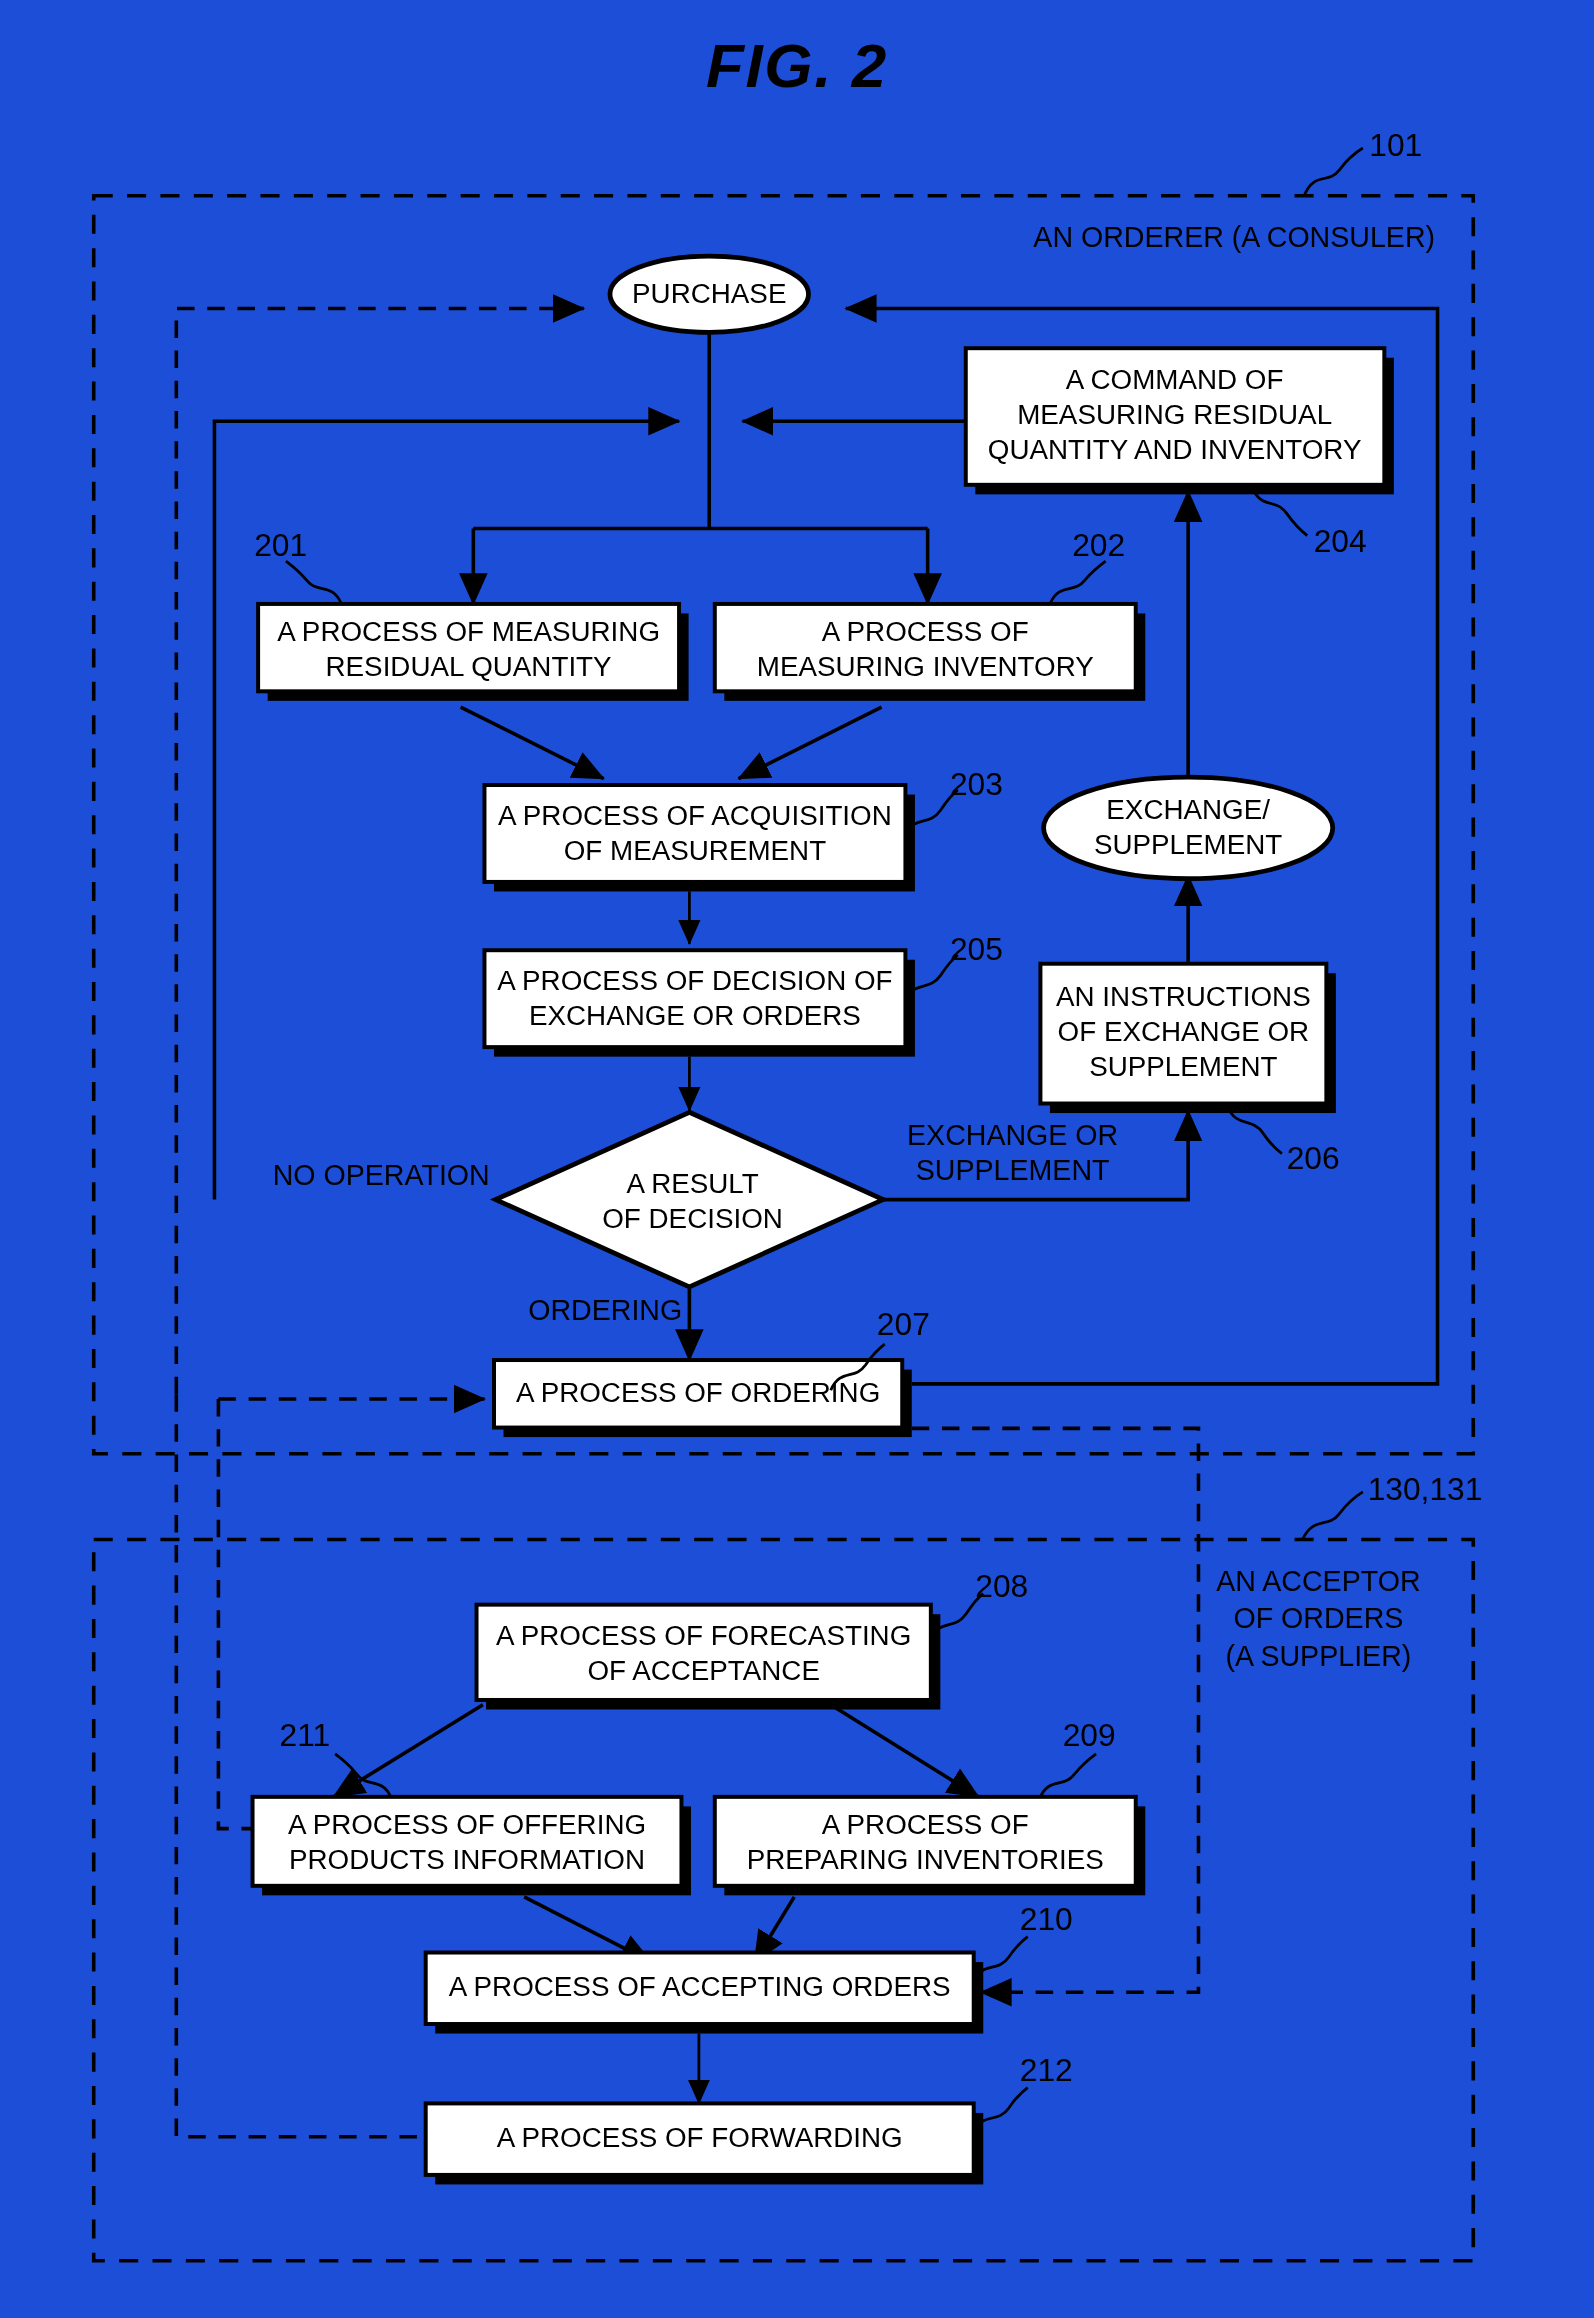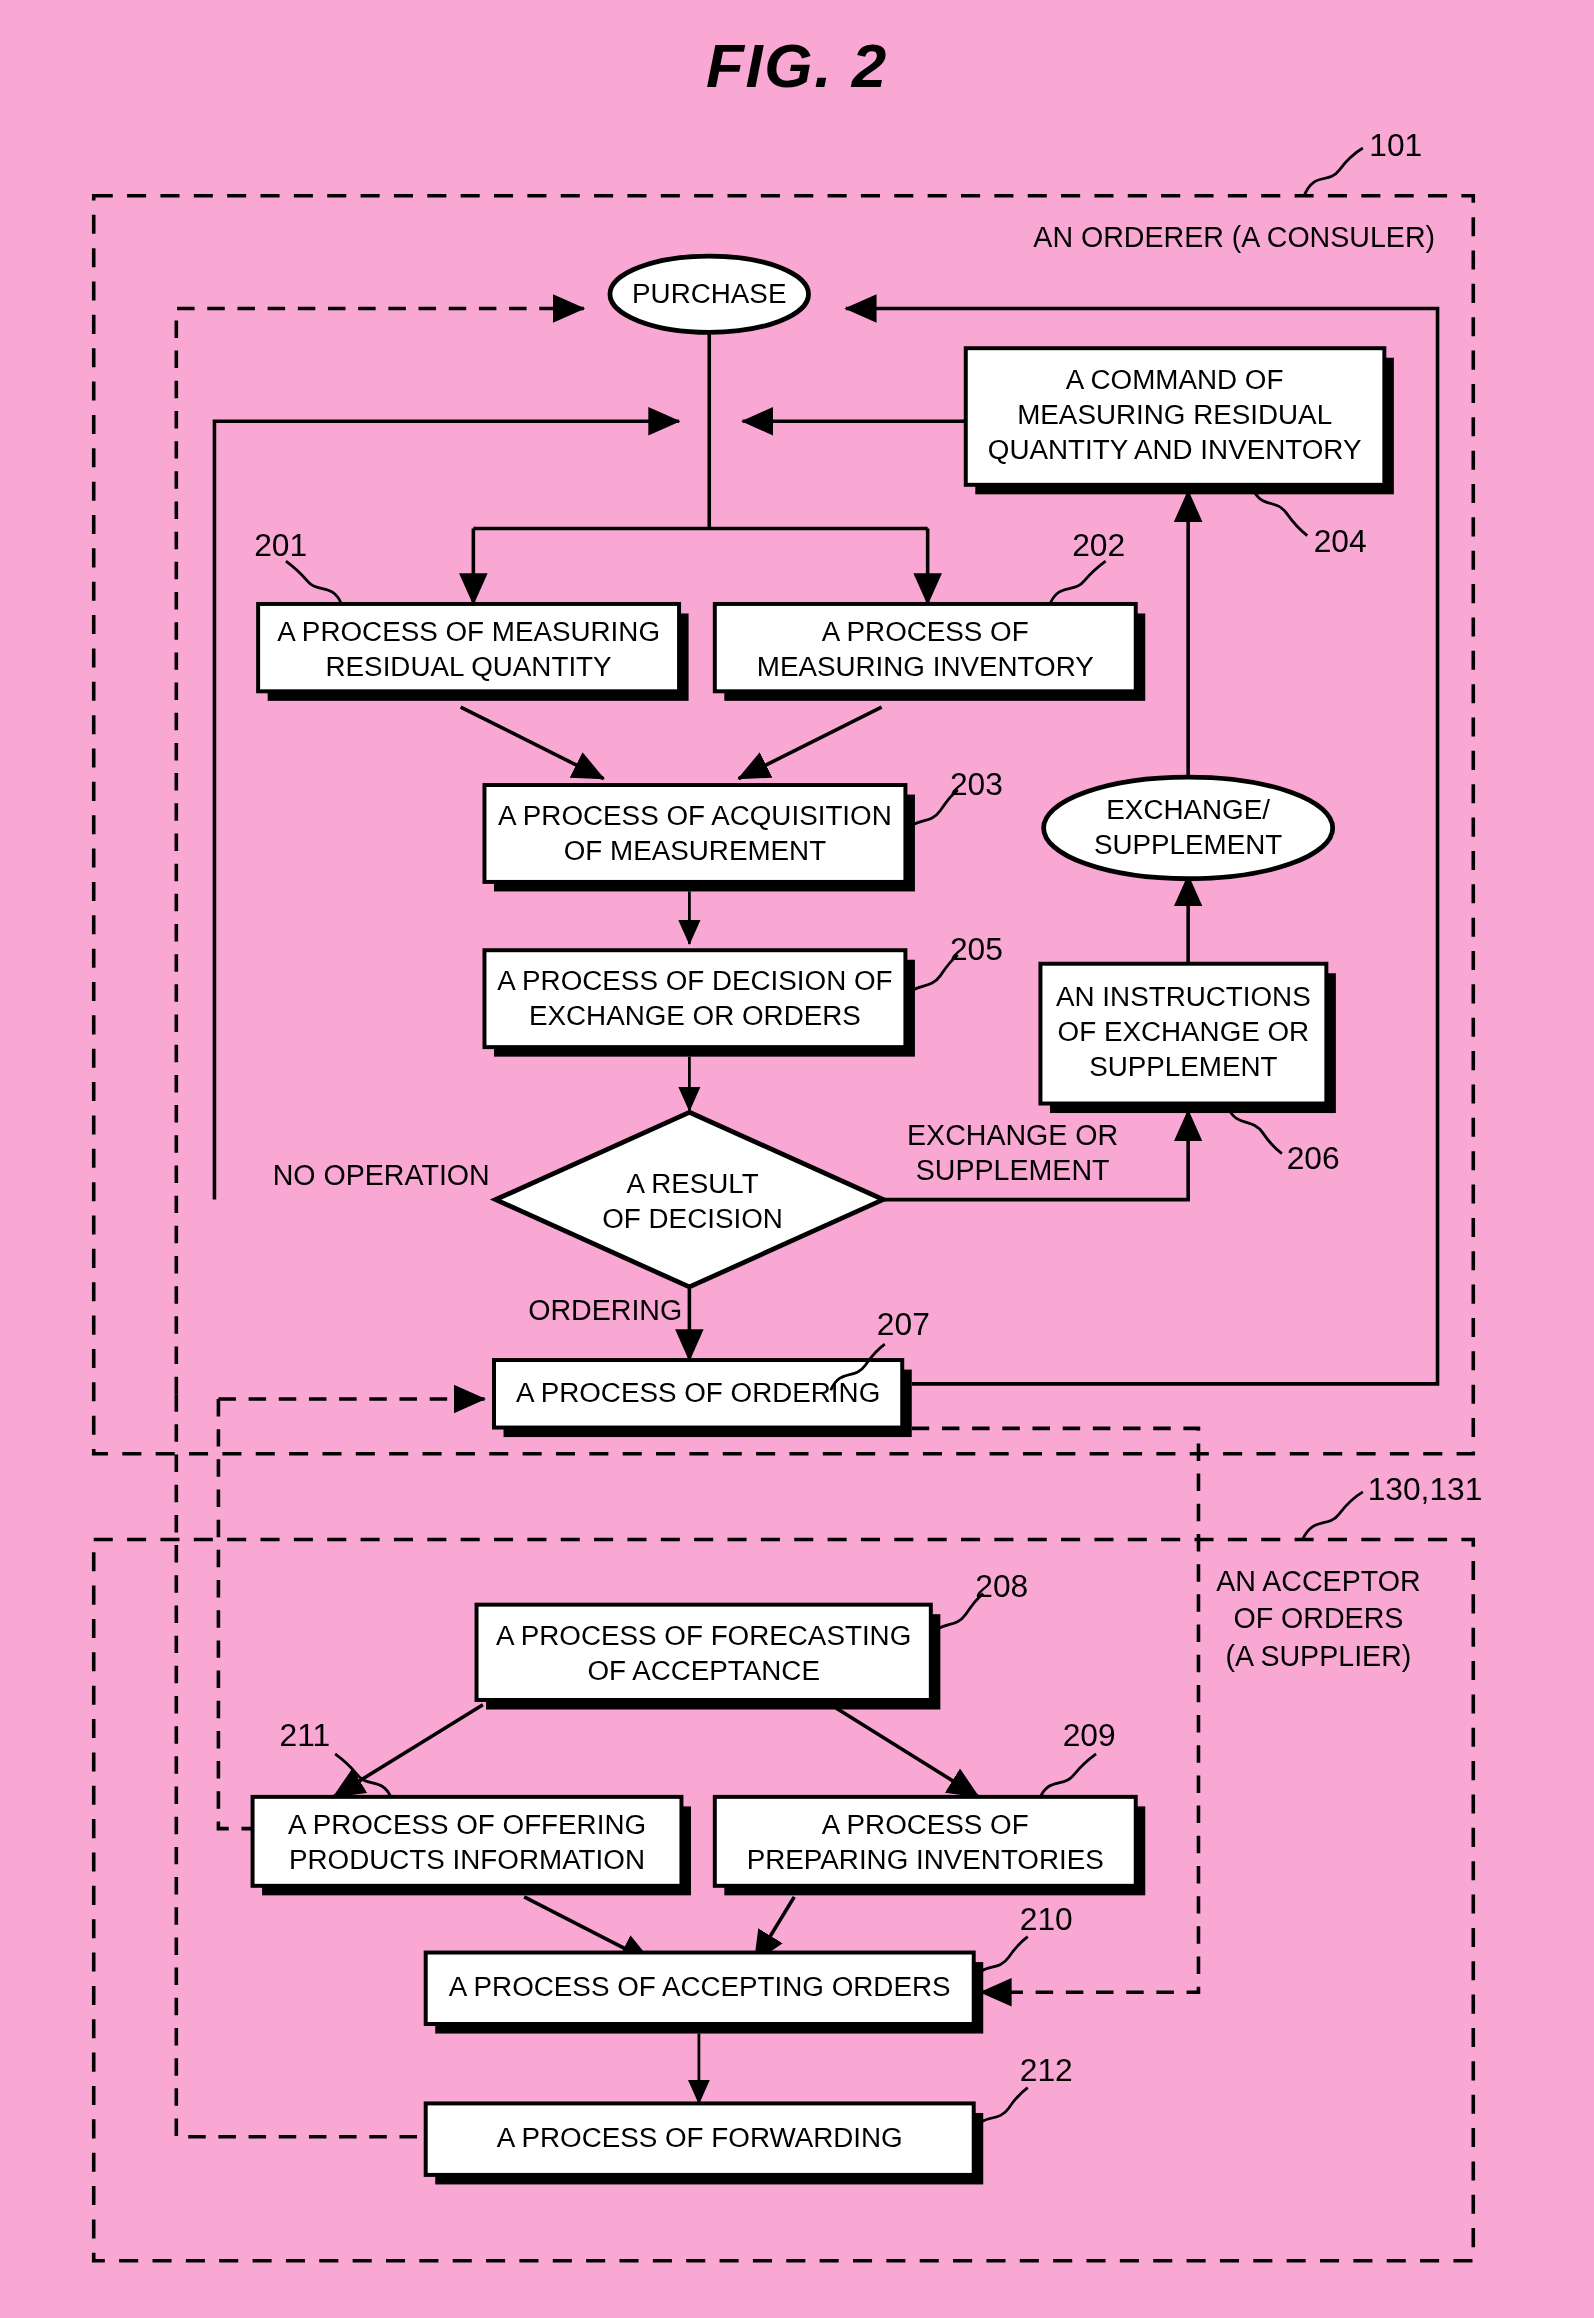--- a/index.html
+++ b/index.html
@@ -1,17 +1,17 @@
 <!DOCTYPE html>
 <html style="font-size:12.7px"><head>
 <meta charset="utf-8">
 <style>
   html,body{margin:0;padding:0;background:#ffffff;}
   body{font-family:"Liberation Sans",sans-serif;}
-  #page{position:relative;width:1594px;height:2319px;background:#f9a8d4;overflow:hidden;}
+  #page{position:relative;width:1594px;height:2319px;background:#1d4ed8;overflow:hidden;}
   svg{display:block;}
   .fig-title{
     position:absolute;left:0;top:30px;width:1594px;text-align:center;
     font-family:"Liberation Sans",sans-serif;font-style:italic;font-weight:bold;
     font-size:62px;letter-spacing:1.6px;color:#000;
   }
   text{font-family:"Liberation Sans",sans-serif;fill:#000;}
   .boxtxt{font-size:35px;text-anchor:middle;dominant-baseline:middle;}
   .reftxt{font-size:40px;text-anchor:start;}
   .zonetxt{font-size:36px;text-anchor:middle;}

